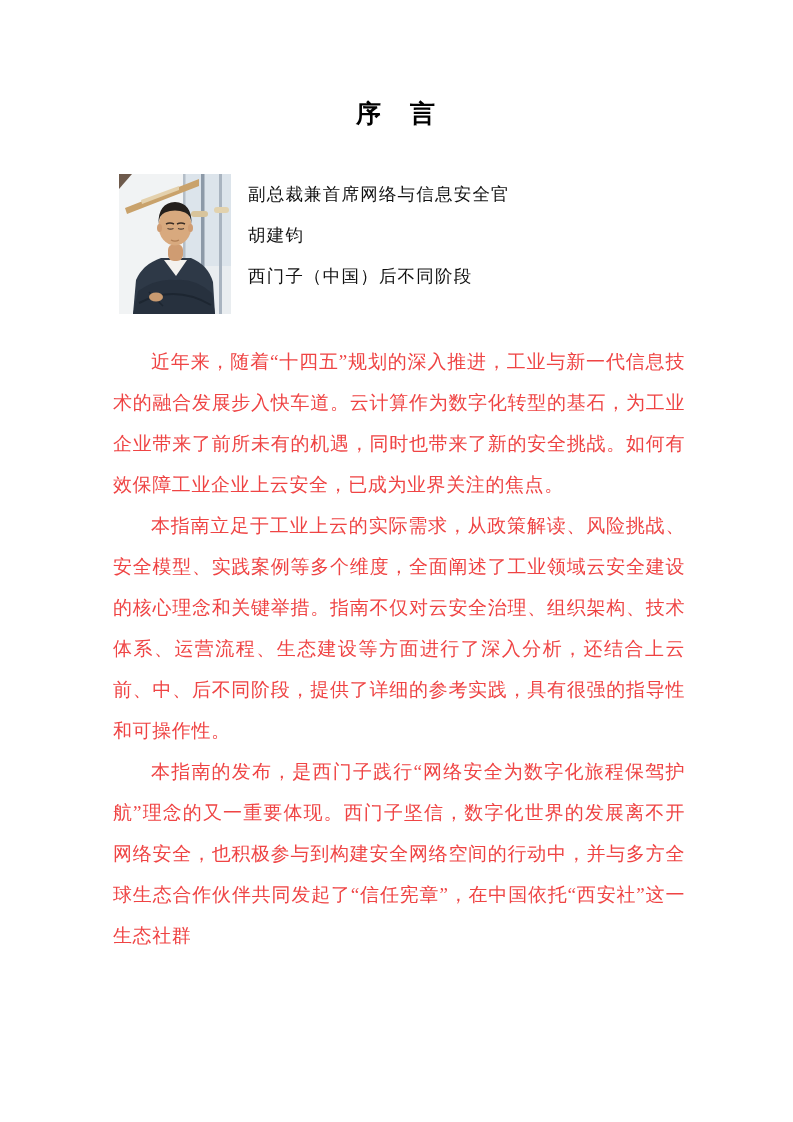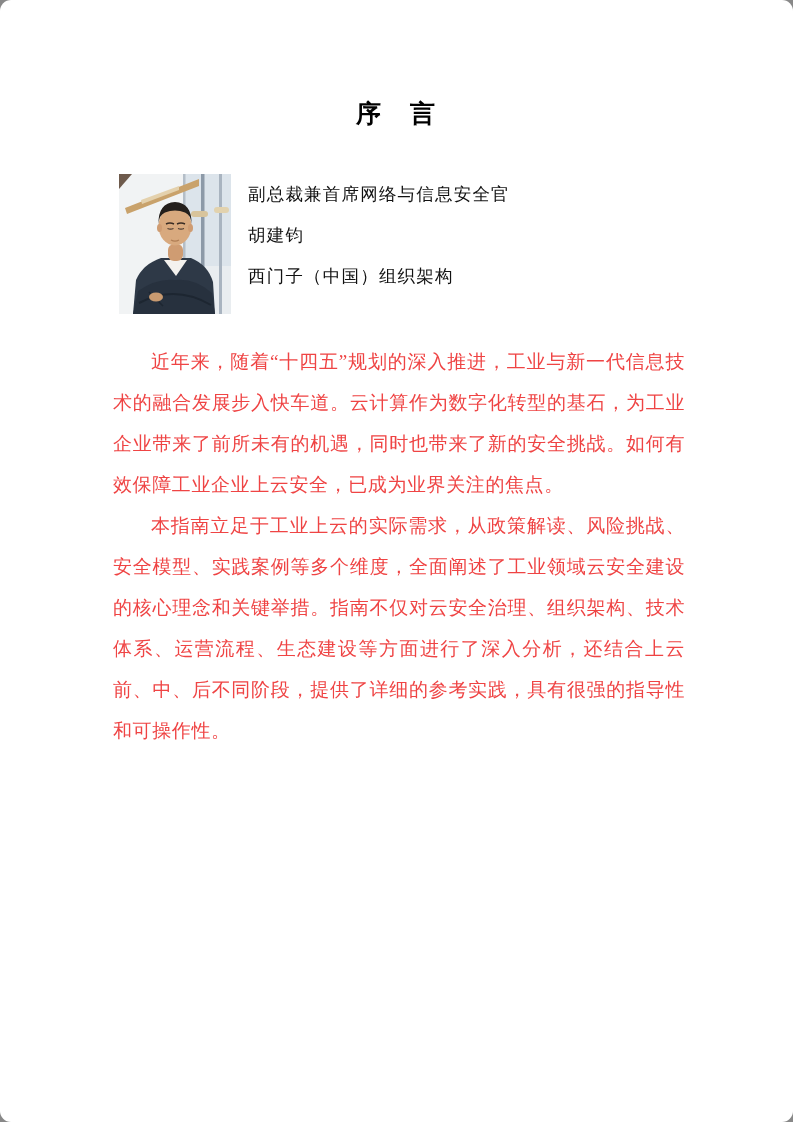--- a/index.html
+++ b/index.html
@@ -9,21 +9,20 @@
   }
   .page {
     position: relative;
     width: 793px;
     height: 1122px;
     margin: 0 auto;
     background: #ffffff;
     overflow: hidden;
     font-family: "Liberation Serif", "DejaVu Serif", serif;
     color: #0d0d0d;
-    border-radius: 11px;
   }
   .doc-title {
     position: absolute;
     top: 97px;
     left: 0;
     width: 100%;
     margin: 0;
     text-align: center;
     font-family: "Liberation Sans", "DejaVu Sans", sans-serif;
     font-weight: bold;
@@ -124,22 +123,23 @@
       <path d="M14 140 L19 117 Q38 104 56 106 Q76 104 93 119 L96 140 Z" fill="#27313e"></path>
       <path d="M20 129 Q56 110 92 131" stroke="#1d2631" stroke-width="2" fill="none"></path>
       <path d="M30 118 L44 132" stroke="#1d2631" stroke-width="1.5"></path>
 
       <ellipse cx="37" cy="123" rx="7" ry="4.5" fill="#c89a70"></ellipse>
     </svg>
 
     <div class="author-info">
       <div class="line">副总裁兼首席网络与信息安全官</div>
       <div class="line">胡建钧</div>
-      <div class="line">西门子（中国）组织架构</div>
+      <div class="line">西门子（中国）后不同阶段</div>
     </div>
   </div>
 
   <div class="body-text">
     <p>近年来，随着“十四五”规划的深入推进，工业与新一代信息技术的融合发展步入快车道。云计算作为数字化转型的基石，为工业企业带来了前所未有的机遇，同时也带来了新的安全挑战。如何有效保障工业企业上云安全，已成为业界关注的焦点。</p>
     <p>本指南立足于工业上云的实际需求，从政策解读、风险挑战、安全模型、实践案例等多个维度，全面阐述了工业领域云安全建设的核心理念和关键举措。指南不仅对云安全治理、组织架构、技术体系、运营流程、生态建设等方面进行了深入分析，还结合上云前、中、后不同阶段，提供了详细的参考实践，具有很强的指导性和可操作性。</p>
+    <p>本指南的发布，是西门子践行“网络安全为数字化旅程保驾护航”理念的又一重要体现。西门子坚信，数字化世界的发展离不开网络安全，也积极参与到构建安全网络空间的行动中，并与多方全球生态合作伙伴共同发起了“信任宪章”，在中国依托“西安社”这一生态社群</p>
   </div>
 
 </div>
 
 </body></html>

